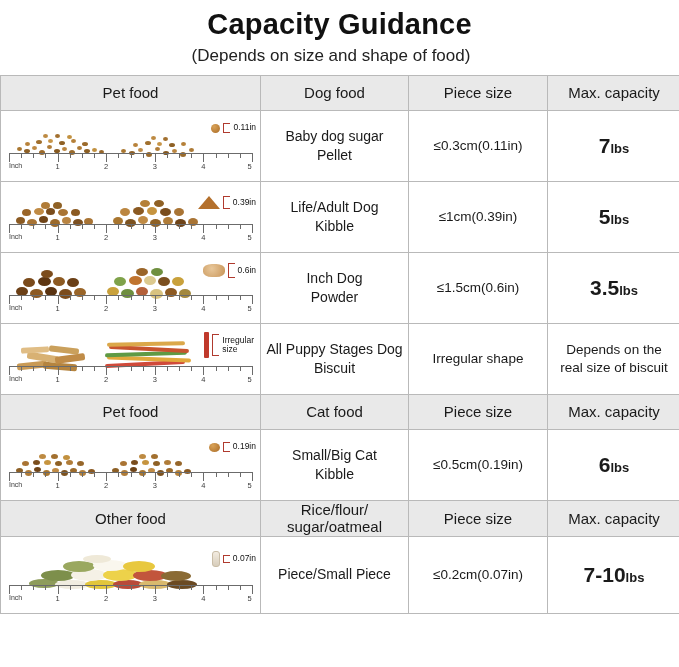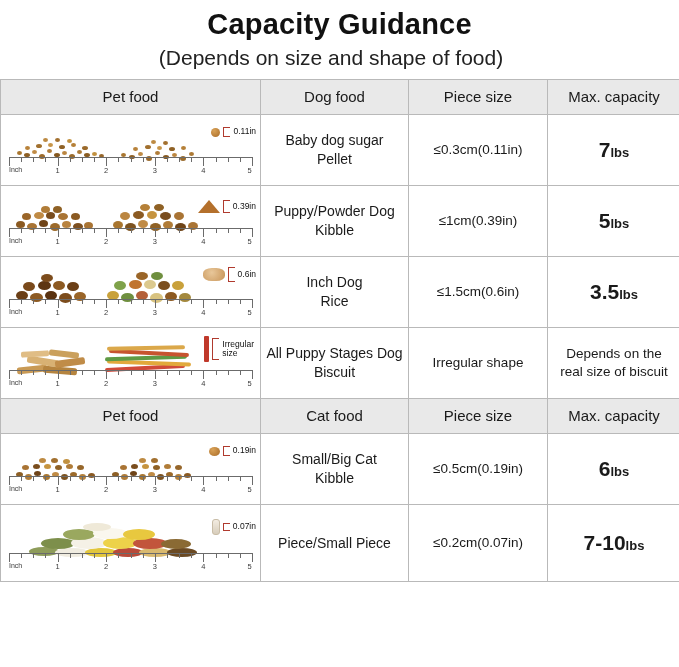--- a/index.html
+++ b/index.html
@@ -19,21 +19,21 @@
     text-align: center;
     font-size: 29px;
     font-weight: bold;
     letter-spacing: 0.2px;
     margin: 5px 0 0 0;
     padding-top: 3px;
     color: #111;
   }
   .subtitle {
     text-align: center;
-    font-size: 21px;
+    font-size: 17px;
     font-weight: normal;
     color: #222;
     margin: 5px 17px 9px 0;
   }
   table.guide {
     border-collapse: collapse;
     width: 662px;
     margin: 0 auto;
     table-layout: fixed;
   }
@@ -362,21 +362,21 @@
               <span class="inchlabel">Inch</span>
               <span class="num" style="left:20%;">1</span>
               <span class="num" style="left:40%;">2</span>
               <span class="num" style="left:60%;">3</span>
               <span class="num" style="left:80%;">4</span>
               <span class="num" style="left:99%;">5</span>
             </div>
           </div>
         </td>
         <td class="cell-food">
-          <div>Puppy/Powder Dog</div>
+          <div>Life/Adult Dog</div>
           <div>Kibble</div>
         </td>
         <td class="cell-center">≤1cm(0.39in)</td>
         <td class="cell-center">
           <span class="cap-num">5</span><span class="cap-unit">lbs</span>
         </td>
       </tr>
 
       <tr>
         <td>
@@ -440,21 +440,21 @@
               <span class="num" style="left:20%;">1</span>
               <span class="num" style="left:40%;">2</span>
               <span class="num" style="left:60%;">3</span>
               <span class="num" style="left:80%;">4</span>
               <span class="num" style="left:99%;">5</span>
             </div>
           </div>
         </td>
         <td class="cell-food">
           <div>Inch Dog</div>
-          <div>Rice</div>
+          <div>Powder</div>
         </td>
         <td class="cell-center">≤1.5cm(0.6in)</td>
         <td class="cell-center">
           <span class="cap-num">3.5</span><span class="cap-unit">lbs</span>
         </td>
       </tr>
 
       <tr>
         <td>
           <div class="sample">
@@ -613,20 +613,29 @@
         <td class="cell-food">
           <div>Small/Big Cat</div>
           <div>Kibble</div>
         </td>
         <td class="cell-center">≤0.5cm(0.19in)</td>
         <td class="cell-center">
           <span class="cap-num">6</span><span class="cap-unit">lbs</span>
         </td>
       </tr>
 
+      <tr class="hdr">
+        <td>Other food</td>
+        <td>
+          <div>Rice/flour/</div>
+          <div>sugar/oatmeal</div>
+        </td>
+        <td>Piece size</td>
+        <td>Max. capacity</td>
+      </tr>
 
       <tr>
         <td>
           <div class="sample tall">
             <div class="pile" style="left:28px;width:170px;height:34px;">
               <span class="kernel" style="left:0px;top:24px;width:30px;height:9px;border-radius:50%;background:#8e9c5a;"></span>
               <span class="kernel" style="left:26px;top:25px;width:34px;height:9px;border-radius:50%;background:#f0ece0;"></span>
               <span class="kernel" style="left:56px;top:25px;width:32px;height:9px;border-radius:50%;background:#e2c63c;"></span>
               <span class="kernel" style="left:84px;top:25px;width:30px;height:9px;border-radius:50%;background:#b84a3a;"></span>
               <span class="kernel" style="left:110px;top:25px;width:32px;height:9px;border-radius:50%;background:#d9b96e;"></span>

